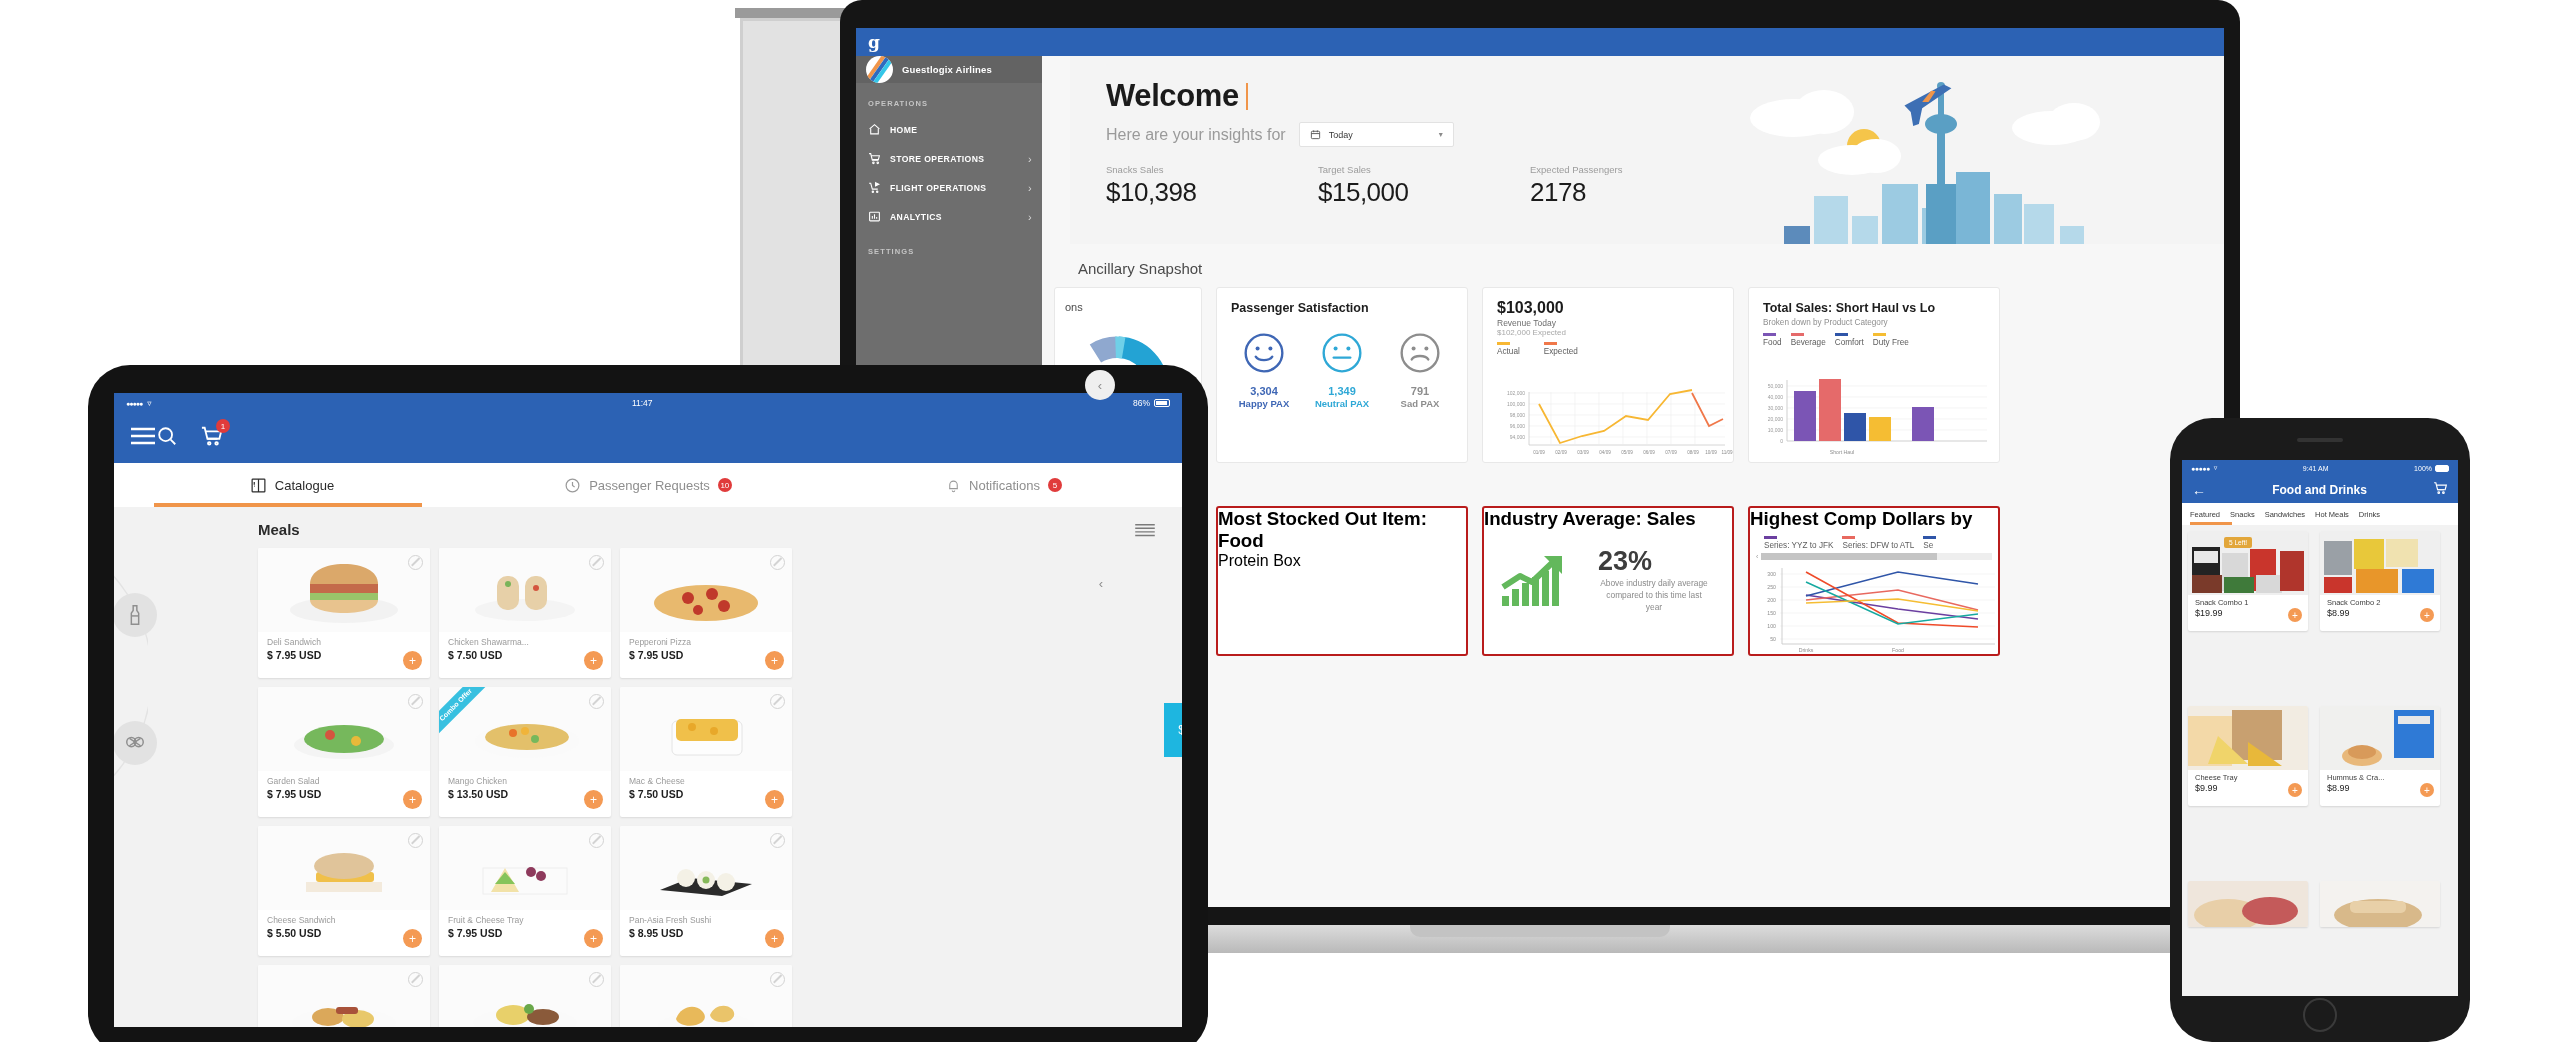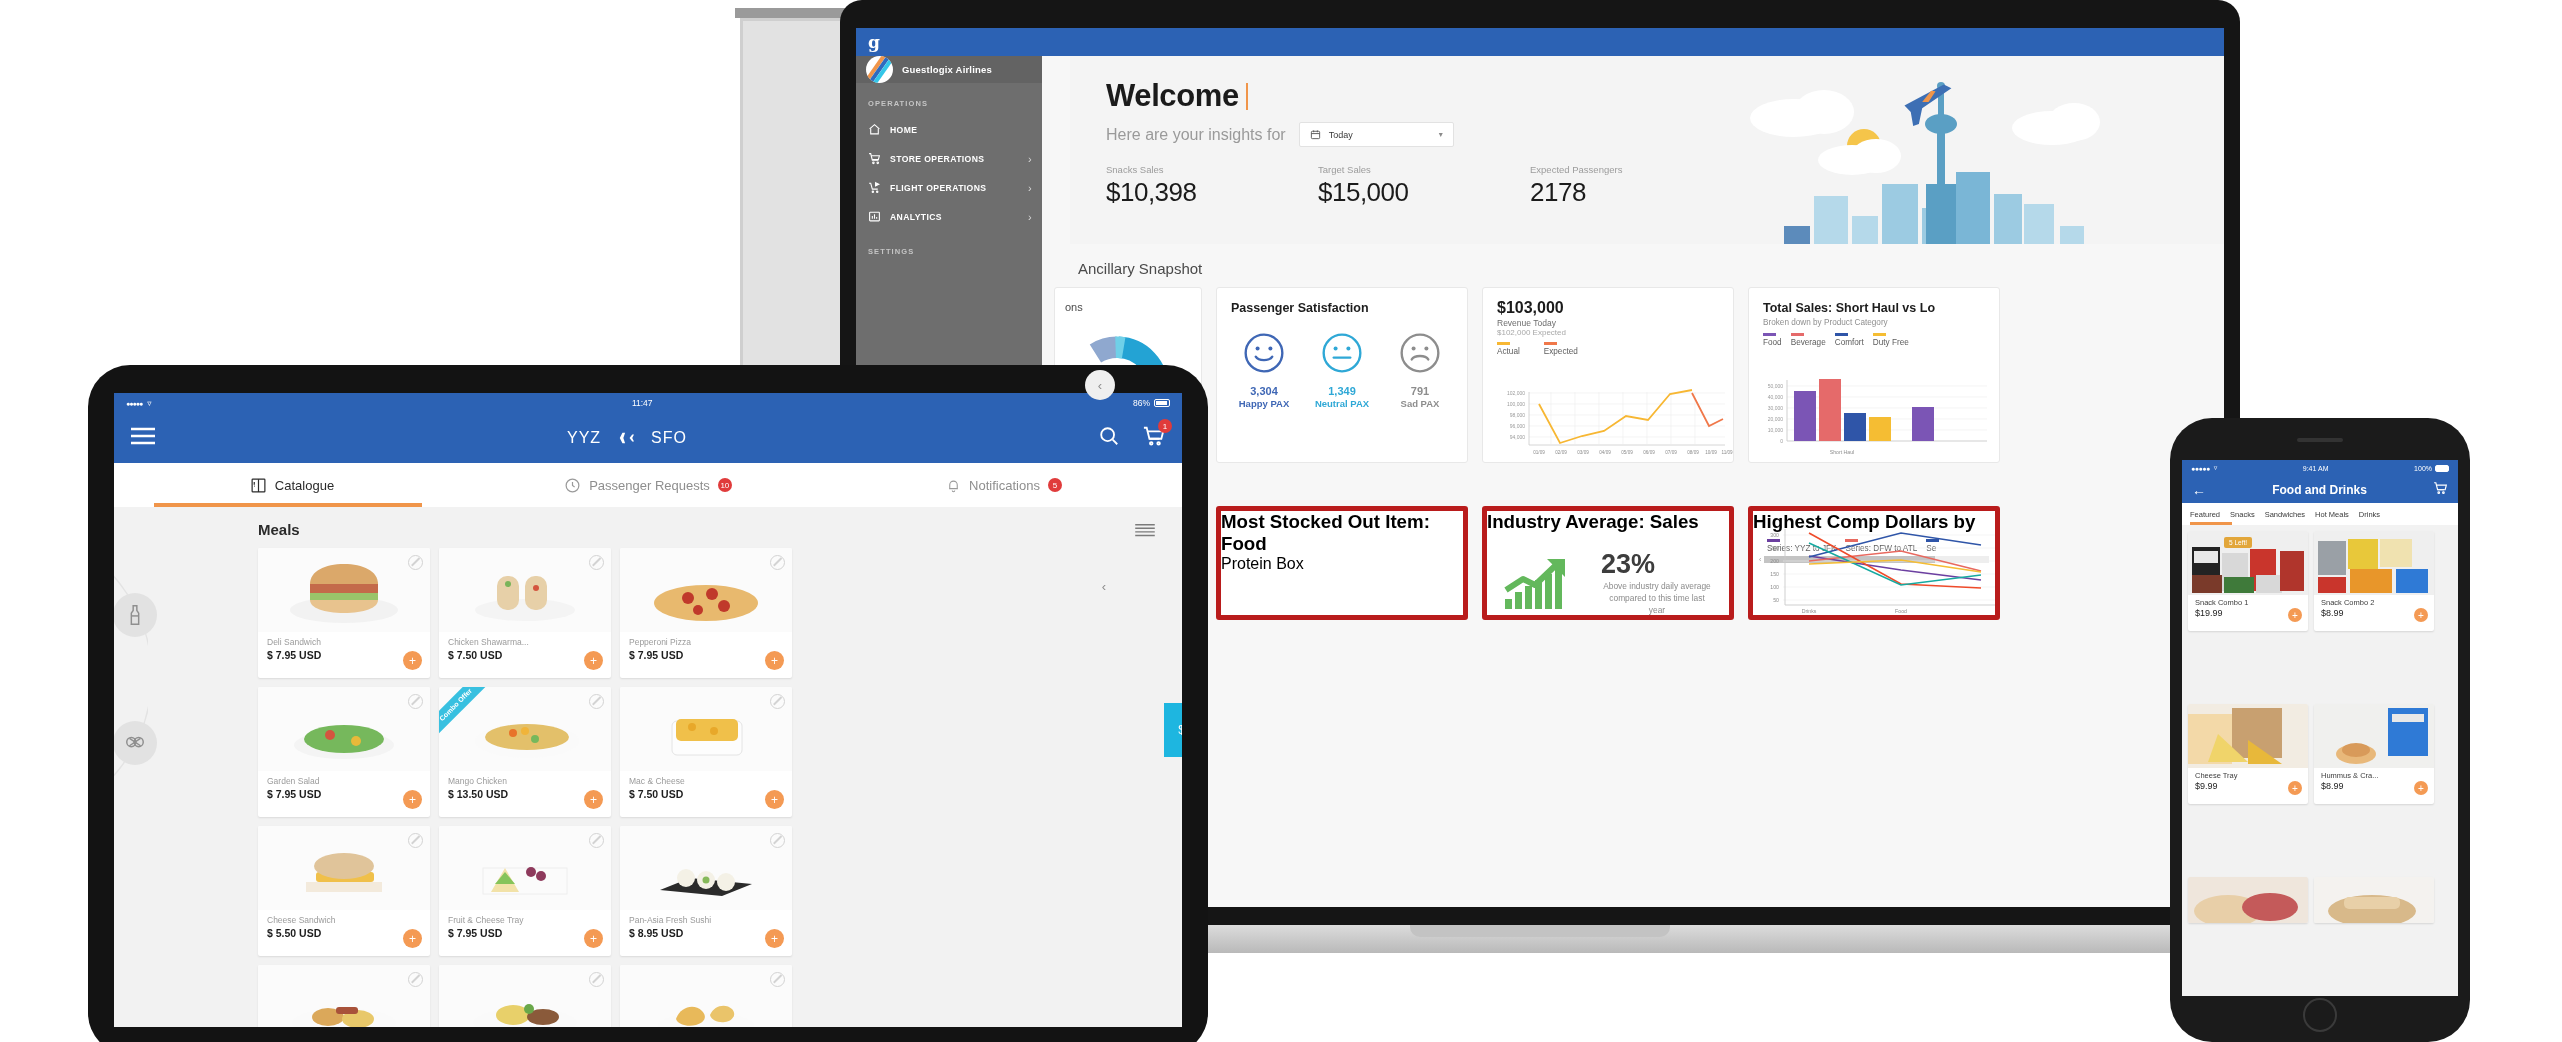--- a/index.html
+++ b/index.html
@@ -79,21 +79,21 @@
   .legend{ display:flex; gap:24px; padding:5px 0 0 14px;}
   .lg{ font-size:8.2px; color:#5d5d5d;}
   .lg b{ display:block; width:13px; height:2.5px; margin-bottom:2px;}
 
   .blegend{ display:flex; gap:9px; padding:6px 0 0 14px;}
 
   .carousel-arrow{ position:absolute; width:30px; height:30px; border-radius:50%; background:#efefef;
      display:flex; align-items:center; justify-content:center; color:#8d8d8d; font-size:13px; z-index:4;}
 
   
-  .perfcard{ background:#fff; border:5px solid #b91c1c; border-radius:3px; height:114px; overflow:hidden; position:relative;}
+  .perfcard{ background:#fff; border:2px solid #b91c1c; border-radius:3px; height:150px; overflow:hidden; position:relative;}
   .p-small{ width:148px; flex:0 0 148px;}
   .p-mid{ width:252px; flex:0 0 252px;}
   .p-chart{ width:252px; flex:0 0 252px;}
   .bignum{ font-size:25px; color:#3d3d3d;}
   .smalllbl{ font-size:8px; color:#8b8b8b;}
 
   
   .tablet{ position:absolute; left:88px; top:365px; width:1120px; height:690px;
            background:#131313; border-radius:42px; padding:28px 26px; }
   .tablet-screen{ width:100%; height:100%; background:#f2f2f2; overflow:hidden; position:relative;}
@@ -135,21 +135,21 @@
   .phone{ position:absolute; left:2170px; top:418px; width:300px; height:624px;
           background:#1b1b1b; border-radius:42px; padding:42px 12px 46px 12px;}
   .phone-screen{ width:100%; height:100%; background:#fff; overflow:hidden;}
   .ph-status{ height:16px; background:#2c62b4; color:#fff; font-size:7px; display:flex;
               align-items:center; padding:0 9px;}
   .ph-nav{ height:27px; background:#2c62b4; color:#fff; display:flex; align-items:center; padding:0 10px;}
   .ph-title{ flex:1; text-align:center; font-size:12px; font-weight:bold;}
   .ph-tabs{ height:22px; display:flex; align-items:center; gap:10px; padding:0 8px; font-size:7.5px;
             color:#3a3a3a; position:relative; background:#fff;}
   .ph-ul{ position:absolute; left:8px; bottom:0; width:42px; height:3px; background:#f0954a;}
-  .ph-grid{ display:flex; flex-wrap:wrap; gap:6px; padding:6px; background:#f2f2f2; height:calc(100% - 65px);}
+  .ph-grid{ display:flex; flex-wrap:wrap; gap:12px; padding:6px; background:#f2f2f2; height:calc(100% - 65px);}
   .ph-card{ width:120px; height:100px; background:#fff; border-radius:2px; overflow:hidden; position:relative;
             box-shadow:0 1px 2px rgba(0,0,0,.12);}
   .ph-img{ height:64px; background:#eee; position:relative;}
   .ph-name{ font-size:7.5px; color:#3d3d3d; padding:3px 0 0 7px;}
   .ph-price{ font-size:9px; color:#1d1d1d; padding:1px 0 0 7px;}
   .ph-plus{ position:absolute; right:6px; bottom:9px; width:14px; height:14px; border-radius:50%;
             background:#f49a54; color:#fff; display:flex; align-items:center; justify-content:center; font-size:10px;}
   .leftbadge{ position:absolute; left:36px; top:6px; background:#e2a63a; color:#fff; font-size:6.5px;
               padding:2px 5px; border-radius:2px;}
   .home-ind{ position:absolute; left:50%; transform:translateX(-50%); bottom:10px; width:34px; height:34px;
@@ -530,27 +530,20 @@
             <i style="position:absolute;left:1px;top:1px;bottom:1px;width:11px;background:#fff;display:block"></i>
           </span>
       </div>
 
       <div class="tab-nav">
         <span>
           <svg width="26" height="20" viewBox="0 0 26 20" stroke="#fff" stroke-width="2.4">
               <path d="M1 3h24M1 10h24M1 17h24"></path>
             </svg>
         </span>
-        <div class="tab-route">
-          <span>YYZ</span>
-          <svg width="22" height="16" viewBox="0 0 24 18" fill="#fff">
-              <path d="M1 9h4l3-6h3L9 9h7l3-4h2l-2 4 2 4h-2l-3-4H9l2 6H8L5 9H1z"></path>
-            </svg>
-          <span>SFO</span>
-        </div>
         <span style="margin-right:22px">
           <svg width="22" height="22" viewBox="0 0 24 24" fill="none" stroke="#fff" stroke-width="2">
               <circle cx="10.5" cy="10.5" r="7"></circle>
               <path d="M16 16l5 5"></path>
             </svg>
         </span>
         <span style="position:relative">
           <svg width="24" height="22" viewBox="0 0 24 24" fill="none" stroke="#fff" stroke-width="2">
               <path d="M1 3h3l3 12h11"></path>
               <circle cx="9" cy="20" r="1.4"></circle>

